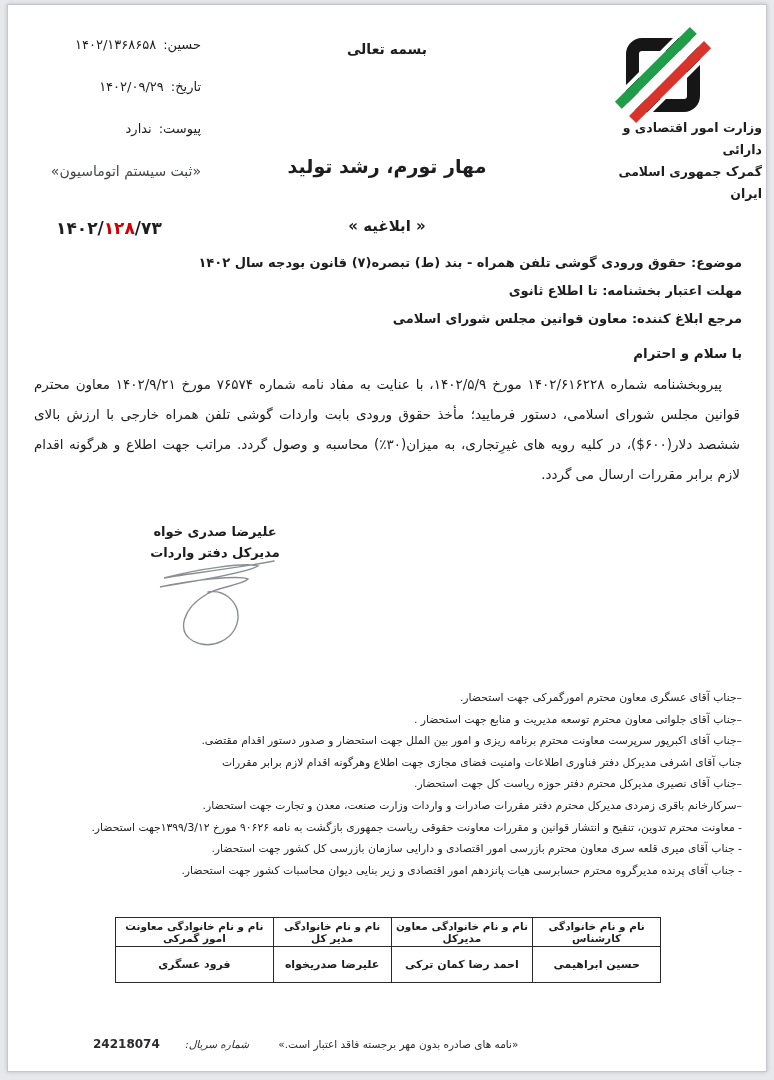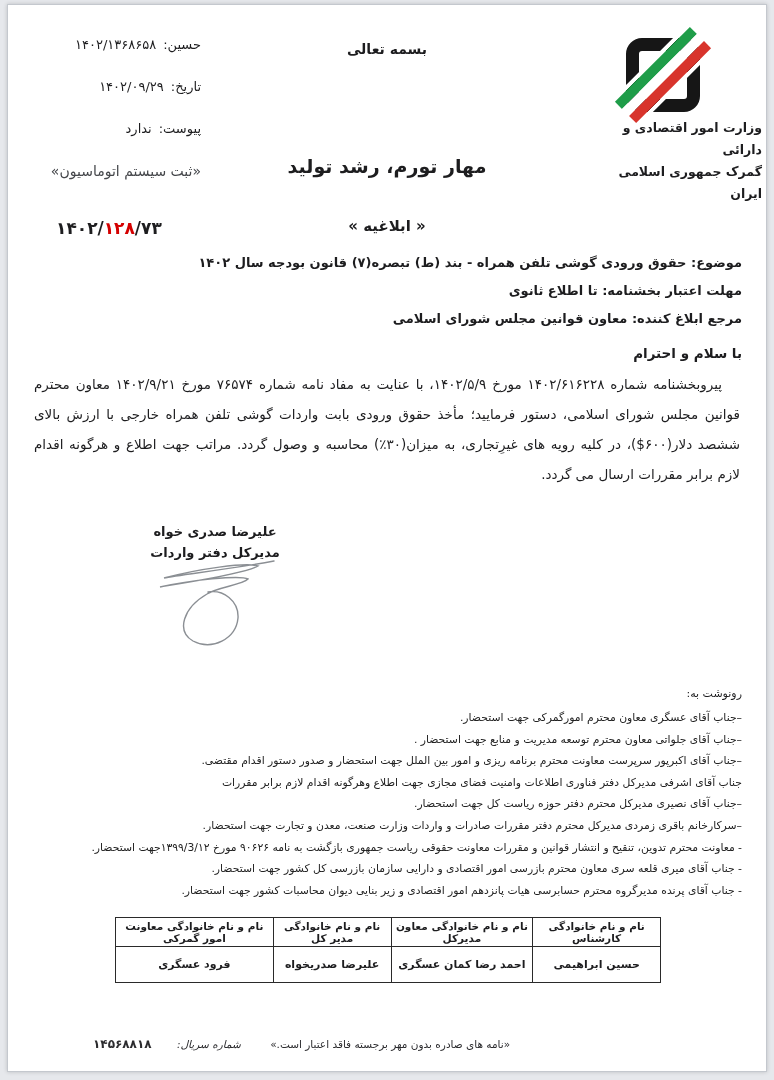--- a/index.html
+++ b/index.html
@@ -131,21 +131,20 @@
 
   <div class="abs sig-text">
     <div>علیرضا صدری خواه</div>
     <div>مدیرکل دفتر واردات</div>
   </div>
   <svg class="abs sig-scribble" viewBox="0 0 150 105">
     <path d="M128 8 C 85 16, 32 22, 18 25 C 52 16, 100 9, 112 13 C 96 22, 34 30, 14 34 C 44 27, 94 22, 102 26 C 96 32, 72 34, 61 41 C 37 55, 30 78, 47 88 C 66 98, 90 86, 92 65 C 93 48, 77 36, 62 39" fill="none" stroke="#8b8f94" stroke-width="1.4" stroke-linecap="round"></path>
   </svg>
 
   <div class="abs cc">
-    <div class="cc-label">رونوشت به:</div>
     <div class="cc-item">–جناب آقای عسگری معاون محترم امورگمرکی جهت استحضار.</div>
     <div class="cc-item">–جناب آقای جلواتی معاون محترم توسعه مدیریت و منابع جهت استحضار .</div>
     <div class="cc-item">–جناب آقای اکبرپور سرپرست معاونت محترم برنامه ریزی و امور بین الملل جهت استحضار و صدور دستور اقدام مقتضی.</div>
     <div class="cc-item">جناب آقای اشرفی مدیرکل دفتر فناوری اطلاعات وامنیت فضای مجازی جهت اطلاع وهرگونه اقدام لازم برابر مقررات</div>
     <div class="cc-item">–جناب آقای نصیری مدیرکل محترم دفتر حوزه ریاست کل جهت استحضار.</div>
     <div class="cc-item">–سرکارخانم باقری زمردی مدیرکل محترم دفتر مقررات صادرات و واردات وزارت صنعت، معدن و تجارت جهت استحضار.</div>
     <div class="cc-item">- معاونت محترم تدوین، تنقیح و انتشار قوانین و مقررات معاونت حقوقی ریاست جمهوری بازگشت به نامه ۹۰۶۲۶ مورخ ۱۳۹۹/3/۱۲جهت استحضار.</div>
     <div class="cc-item">- جناب آقای میری قلعه سری معاون محترم بازرسی امور اقتصادی و دارایی سازمان بازرسی کل کشور جهت استحضار.</div>
     <div class="cc-item">- جناب آقای پرنده مدیرگروه محترم حسابرسی هیات پانزدهم امور اقتصادی و زیر بنایی دیوان محاسبات کشور جهت استحضار.</div>
   </div>
@@ -153,26 +152,26 @@
   <table class="abs sig-table">
     <tbody>
         <tr class="hdr">
       <td class="col-expert">نام و نام خانوادگی کارشناس</td>
       <td class="col-deputy-dg">نام و نام خانوادگی معاون مدیرکل</td>
       <td class="col-dg">نام و نام خانوادگی مدیر کل</td>
       <td class="col-customs-deputy">نام و نام خانوادگی معاونت امور گمرکی</td>
     </tr>
     <tr class="val">
       <td>حسین ابراهیمی</td>
-      <td>احمد رضا کمان عسگری</td>
+      <td>احمد رضا کمان ترکی</td>
       <td>علیرضا صدریخواه</td>
       <td>فرود عسگری</td>
     </tr>
   </tbody>
     </table>
 
   <div class="abs footer-line">
     <span>«نامه های صادره بدون مهر برجسته فاقد اعتبار است.»</span>
     <span class="serial-label">شماره سریال:</span>
-    <span class="serial-value">۱۴۵۶۸۸۱۸</span>
+    <span class="serial-value">24218074</span>
   </div>
 
 </div>
 
 </body></html>

